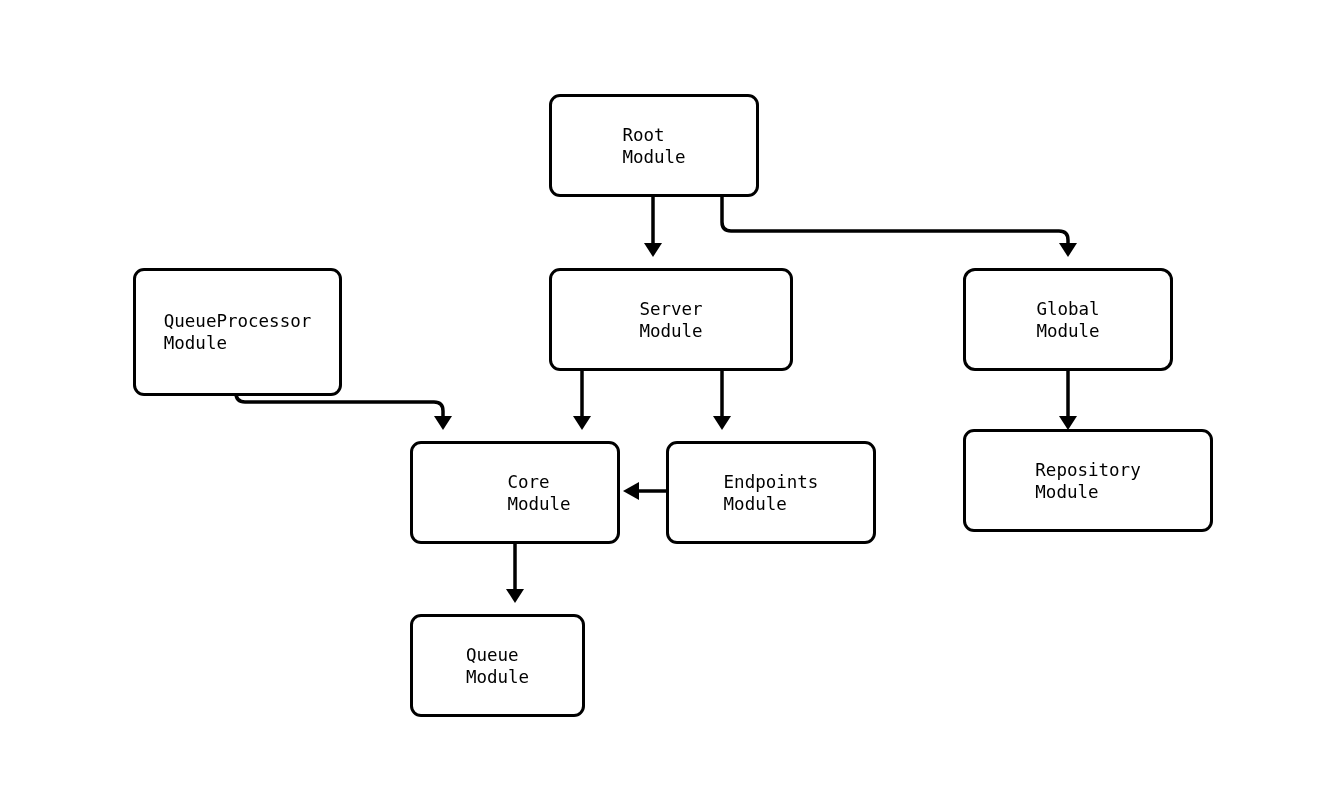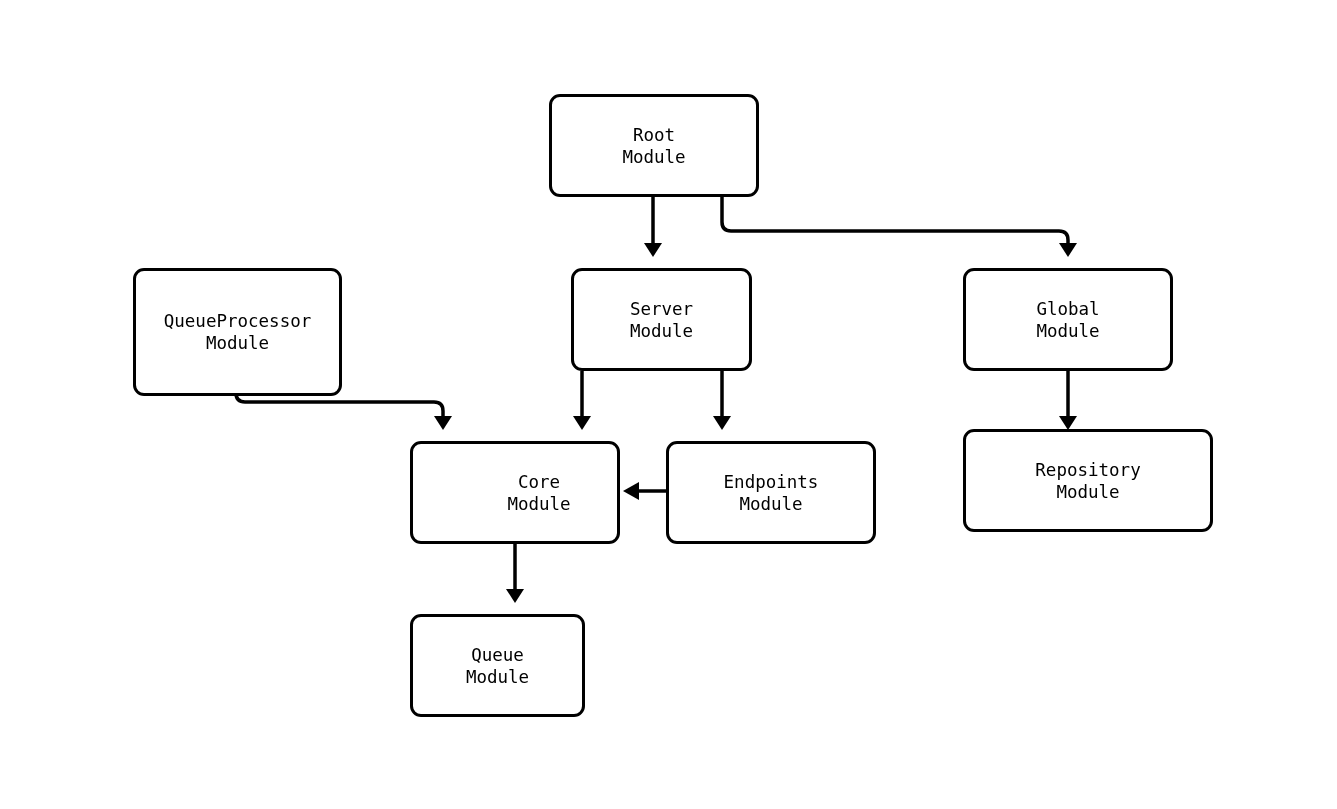--- a/index.html
+++ b/index.html
@@ -37,21 +37,21 @@
     align-items: center;
     justify-content: center;
     z-index: 2;
   }
   .node-label {
     font-family: "DejaVu Sans Mono", "Liberation Mono", monospace;
     font-size: 17.5px;
     line-height: 22px;
     font-weight: 400;
     color: #000000;
-    text-align: center;
+    text-align: left;
     white-space: pre-line;
     letter-spacing: 0px;
   }
 </style>
 </head>
 <body>
 
 <div id="diagram-root">
 
   <svg id="edge-layer" width="1337" height="809" viewBox="0 0 1337 809" xmlns="http://www.w3.org/2000/svg">
@@ -108,26 +108,26 @@
   <div class="node" style="left:549px; top:94px; width:210px; height:103px;">
     <span class="node-label">Root
 Module</span>
   </div>
 
   <div class="node" style="left:133px; top:268px; width:209px; height:128px;">
     <span class="node-label">QueueProcessor
 Module</span>
   </div>
 
-  <div class="node" style="left:571px; top:268px; width:181px; height:103px;">
+  <div class="node" style="left:549px; top:268px; width:244px; height:103px;">
     <span class="node-label">Server
 Module</span>
   </div>
 
-  <div class="node" style="left:963px; top:268px; width:210px; height:103px;">
+  <div class="node" style="left:963px; top:268px; width:210px; height:103px;border-radius:12px;">
     <span class="node-label">Global
 Module</span>
   </div>
 
   <div class="node" style="left:410px; top:441px; width:210px; height:103px;padding-left:48px;">
     <span class="node-label">Core
 Module</span>
   </div>
 
   <div class="node" style="left:666px; top:441px; width:210px; height:103px;">

